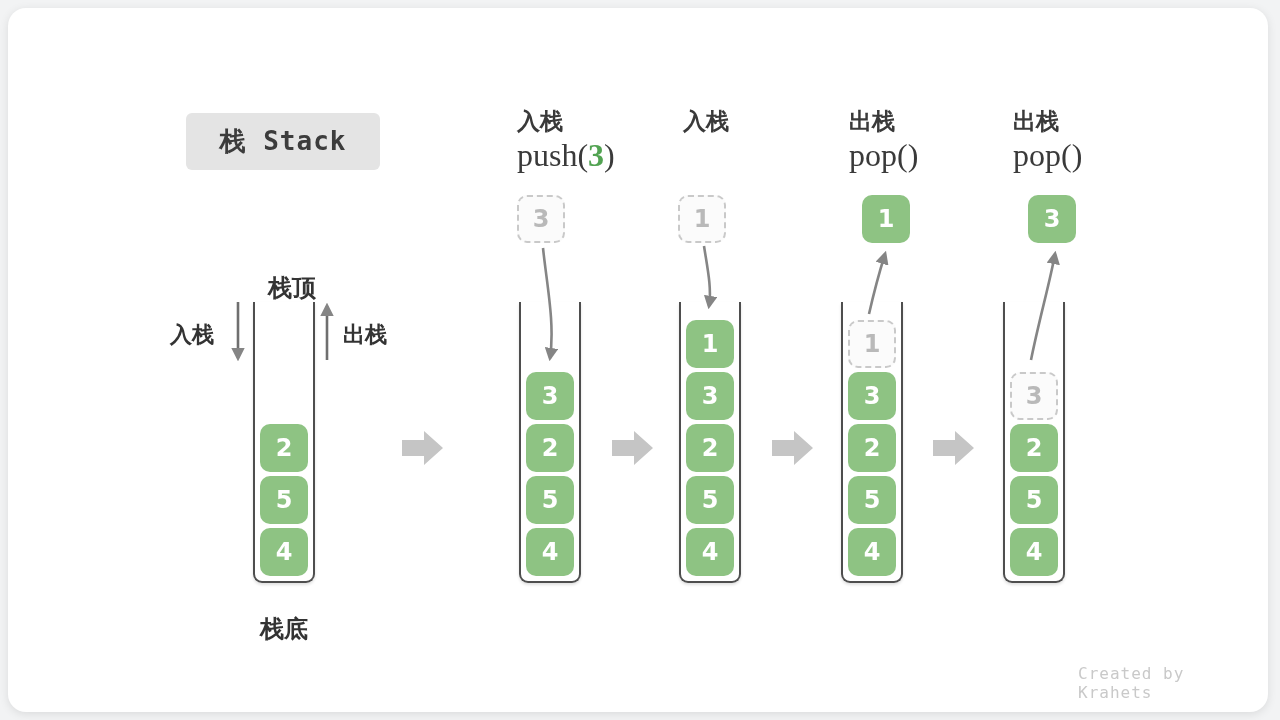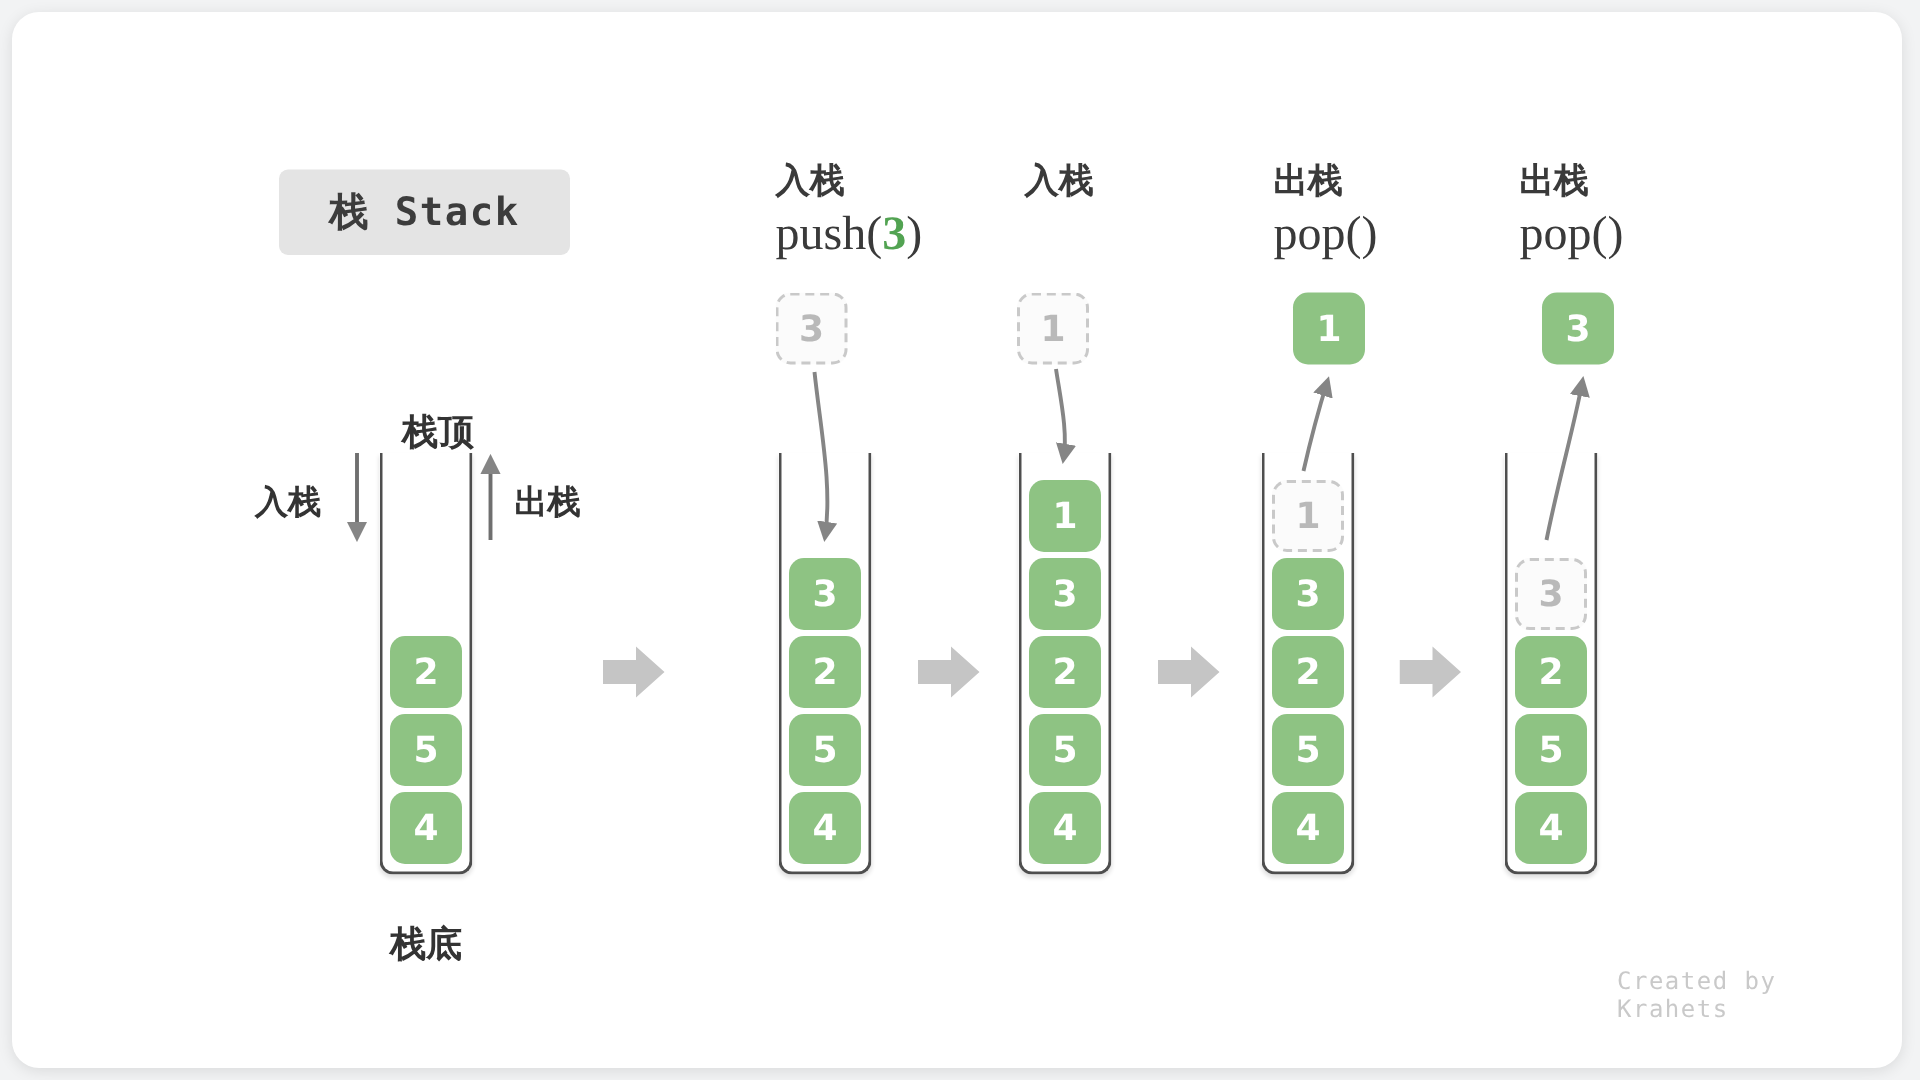--- a/index.html
+++ b/index.html
@@ -42,21 +42,21 @@
   .stack-container{
     width:62px;height:281px;top:294px;box-sizing:border-box;
     border-left:2px solid #4e4e4e;border-right:2px solid #4e4e4e;
     border-bottom:2px solid #4e4e4e;
     border-radius:0 0 9px 9px;
     box-shadow:0 2px 3px rgba(0,0,0,0.12);
   }
   .cjk-label{font-size:24px;font-weight:bold;color:#333333;text-align:center;}
   .side-label{font-size:22px;font-weight:bold;color:#333333;}
   .credit{
-    left:1070px;top:636px;
+    left:1070px;top:656px;
     font-family:"DejaVu Sans Mono",monospace;
     font-size:16px;color:#c9c9c9;letter-spacing:1px;
   }
   svg{display:block;}
   .overlay{left:0;top:0;pointer-events:none;}
 </style>
 </head>
 <body>
 
 <div class="canvas">

